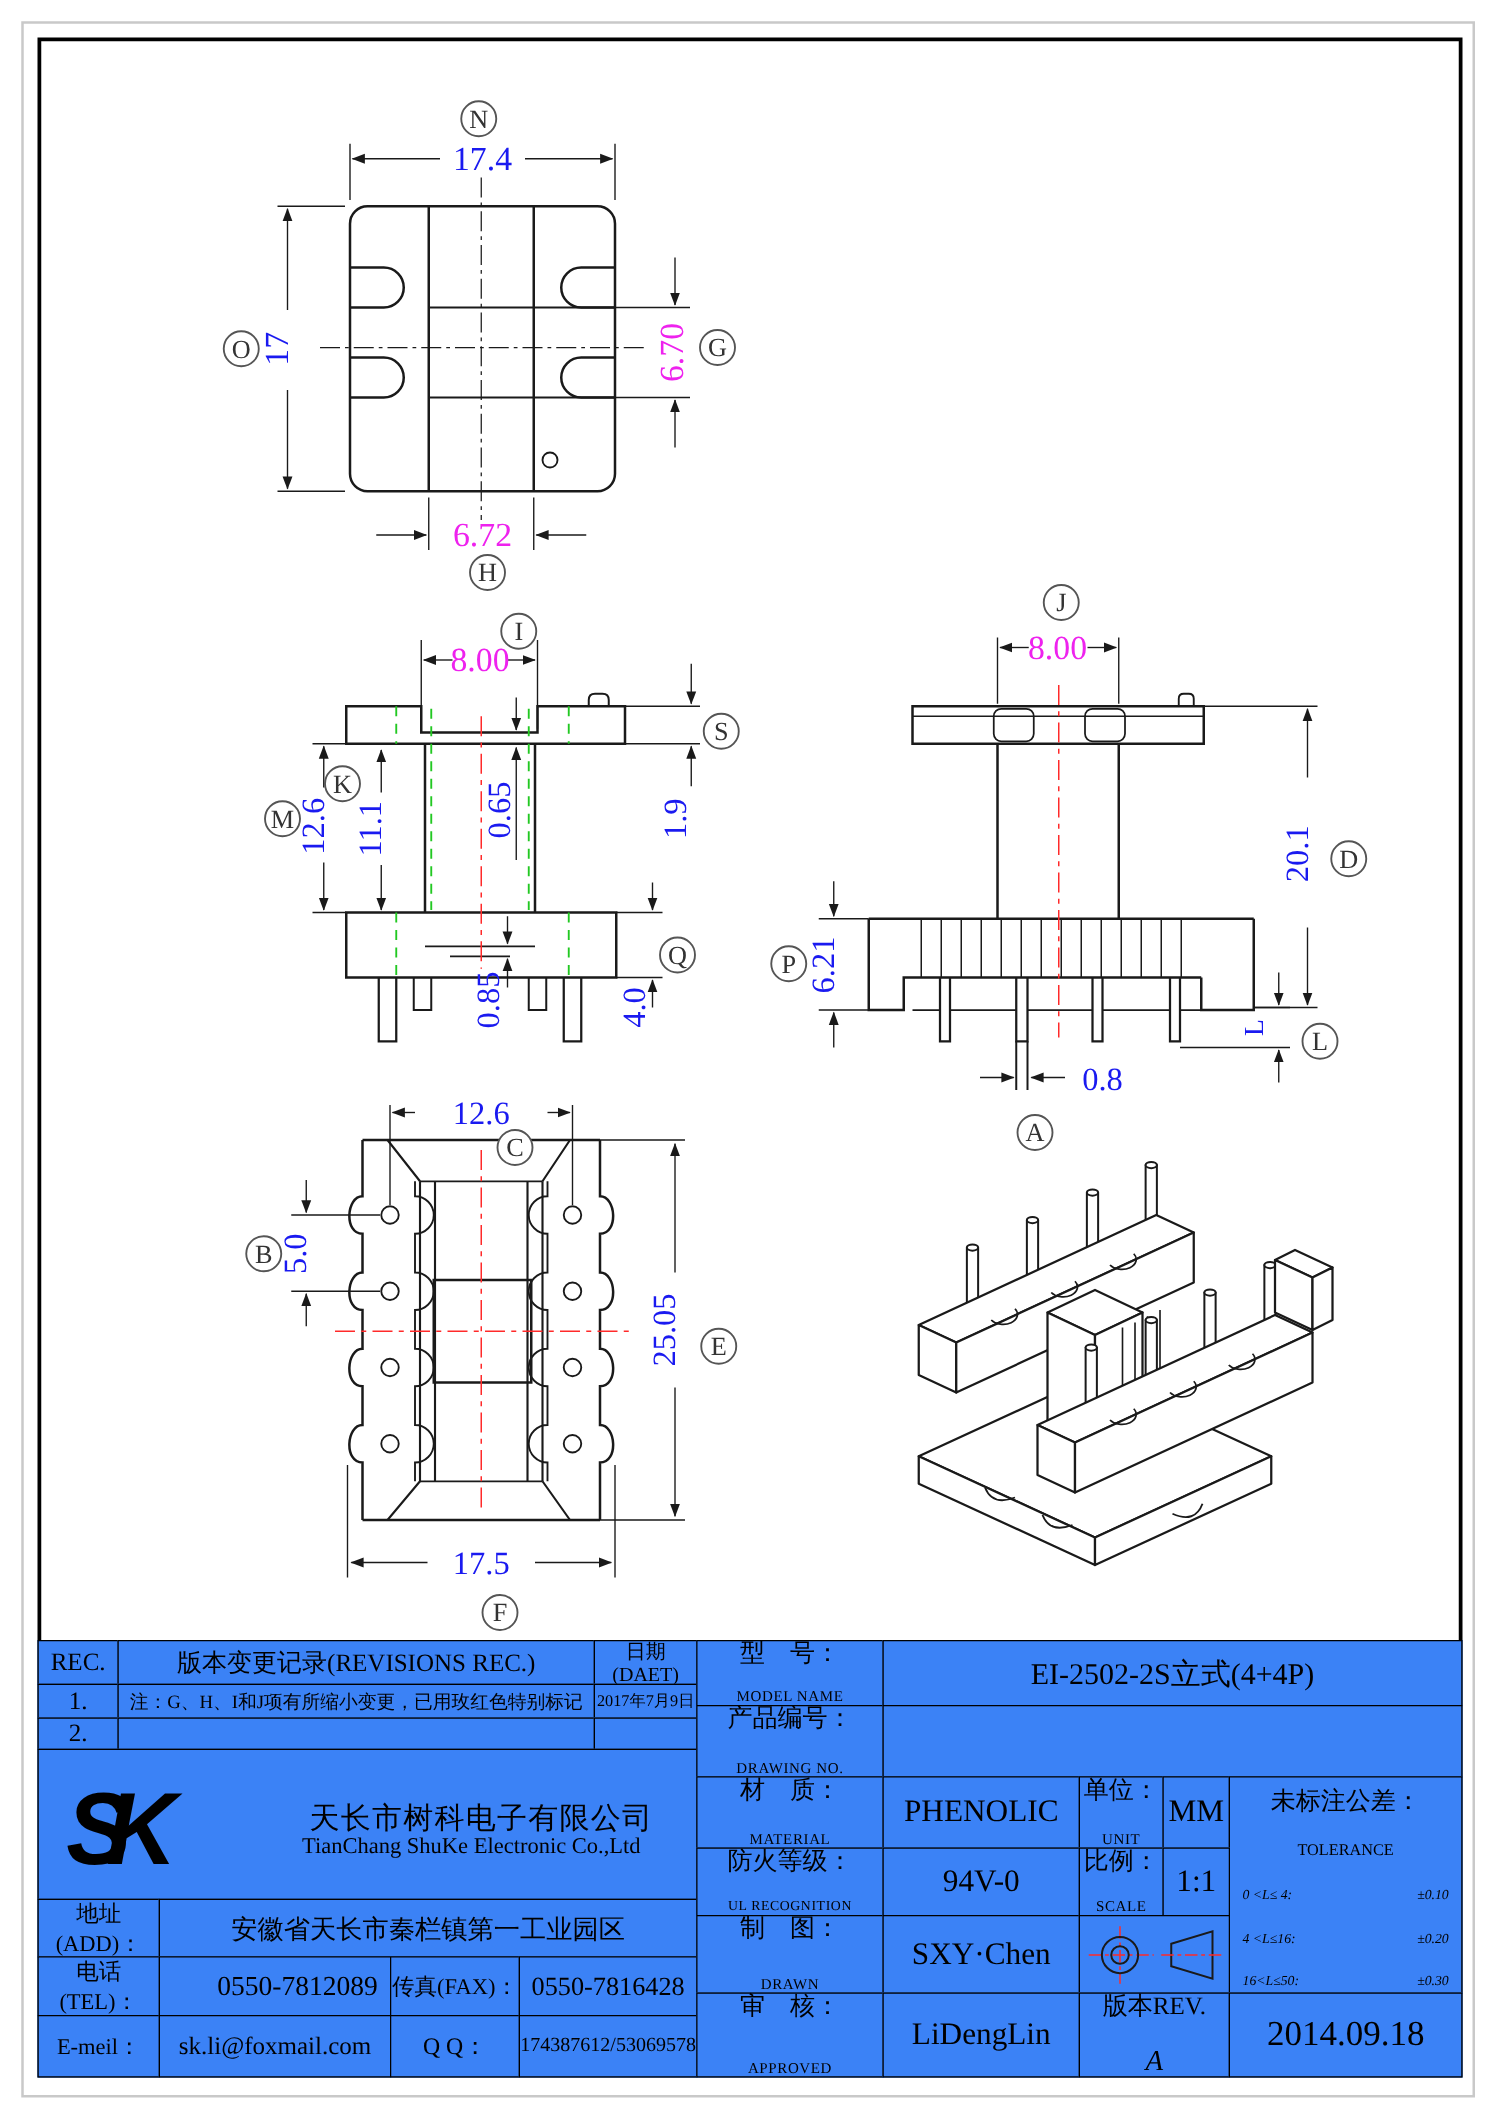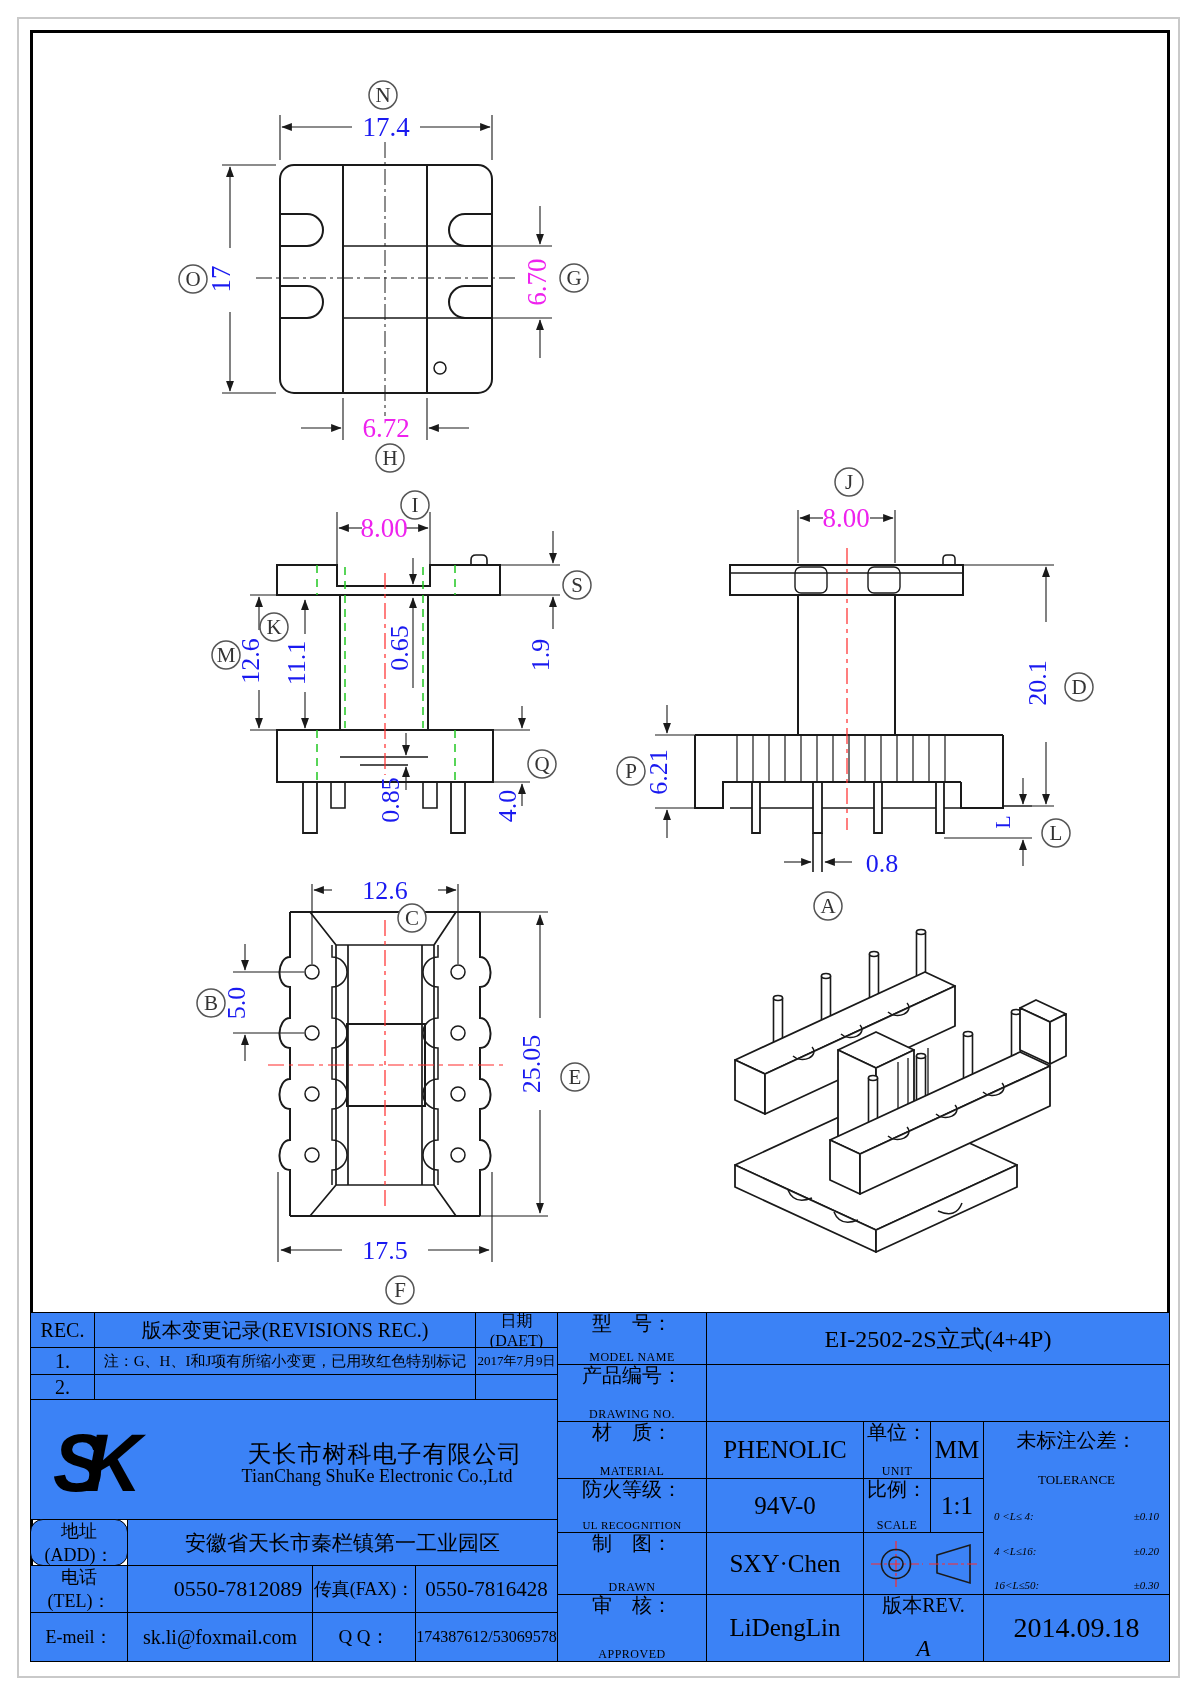--- a/index.html
+++ b/index.html
@@ -350,21 +350,21 @@
     <div class="cell" style="left:0;top:62px;width:65px;height:26px;font-size:20px;">2.</div>
     <div class="cell" style="left:64px;top:62px;width:382px;height:26px;font-size:15px;"></div>
     <div class="cell" style="left:445px;top:62px;width:83px;height:26px;font-size:13px;"></div>
 
     <div class="cell" style="left:0;top:87px;width:528px;height:121px;justify-content:flex-start;">
       <div class="logo-sk">SK</div>
       <div class="coname-cn">天长市树科电子有限公司</div>
       <div class="coname-en">TianChang ShuKe Electronic Co.,Ltd</div>
     </div>
 
-    <div class="cell" style="left:0;top:207px;width:98px;height:47px;font-size:18px;border-radius:13px;">地址(ADD)：</div>
+    <div class="cell" style="left:0;top:207px;width:98px;height:47px;font-size:18px;">地址(ADD)：</div>
     <div class="cell" style="left:97px;top:207px;width:431px;height:47px;font-size:21px;">安徽省天长市秦栏镇第一工业园区</div>
     <div class="cell" style="left:0;top:253px;width:98px;height:48px;font-size:18px;">电话(TEL)：</div>
     <div class="cell" style="left:97px;top:253px;width:222px;height:48px;font-size:22px;text-align:right;">0550-7812089</div>
     <div class="cell" style="left:282px;top:253px;width:104px;height:48px;font-size:18px;">传真(FAX)：</div>
     <div class="cell" style="left:385px;top:253px;width:143px;height:48px;font-size:21px;">0550-7816428</div>
     <div class="cell" style="left:0;top:300px;width:98px;height:50px;font-size:18px;">E-meil：</div>
     <div class="cell" style="left:97px;top:300px;width:186px;height:50px;font-size:20px;">sk.li@foxmail.com</div>
     <div class="cell" style="left:282px;top:300px;width:104px;height:50px;font-size:19px;">Q Q：</div>
     <div class="cell" style="left:385px;top:300px;width:143px;height:50px;font-size:16px;">174387612/53069578</div>
 

